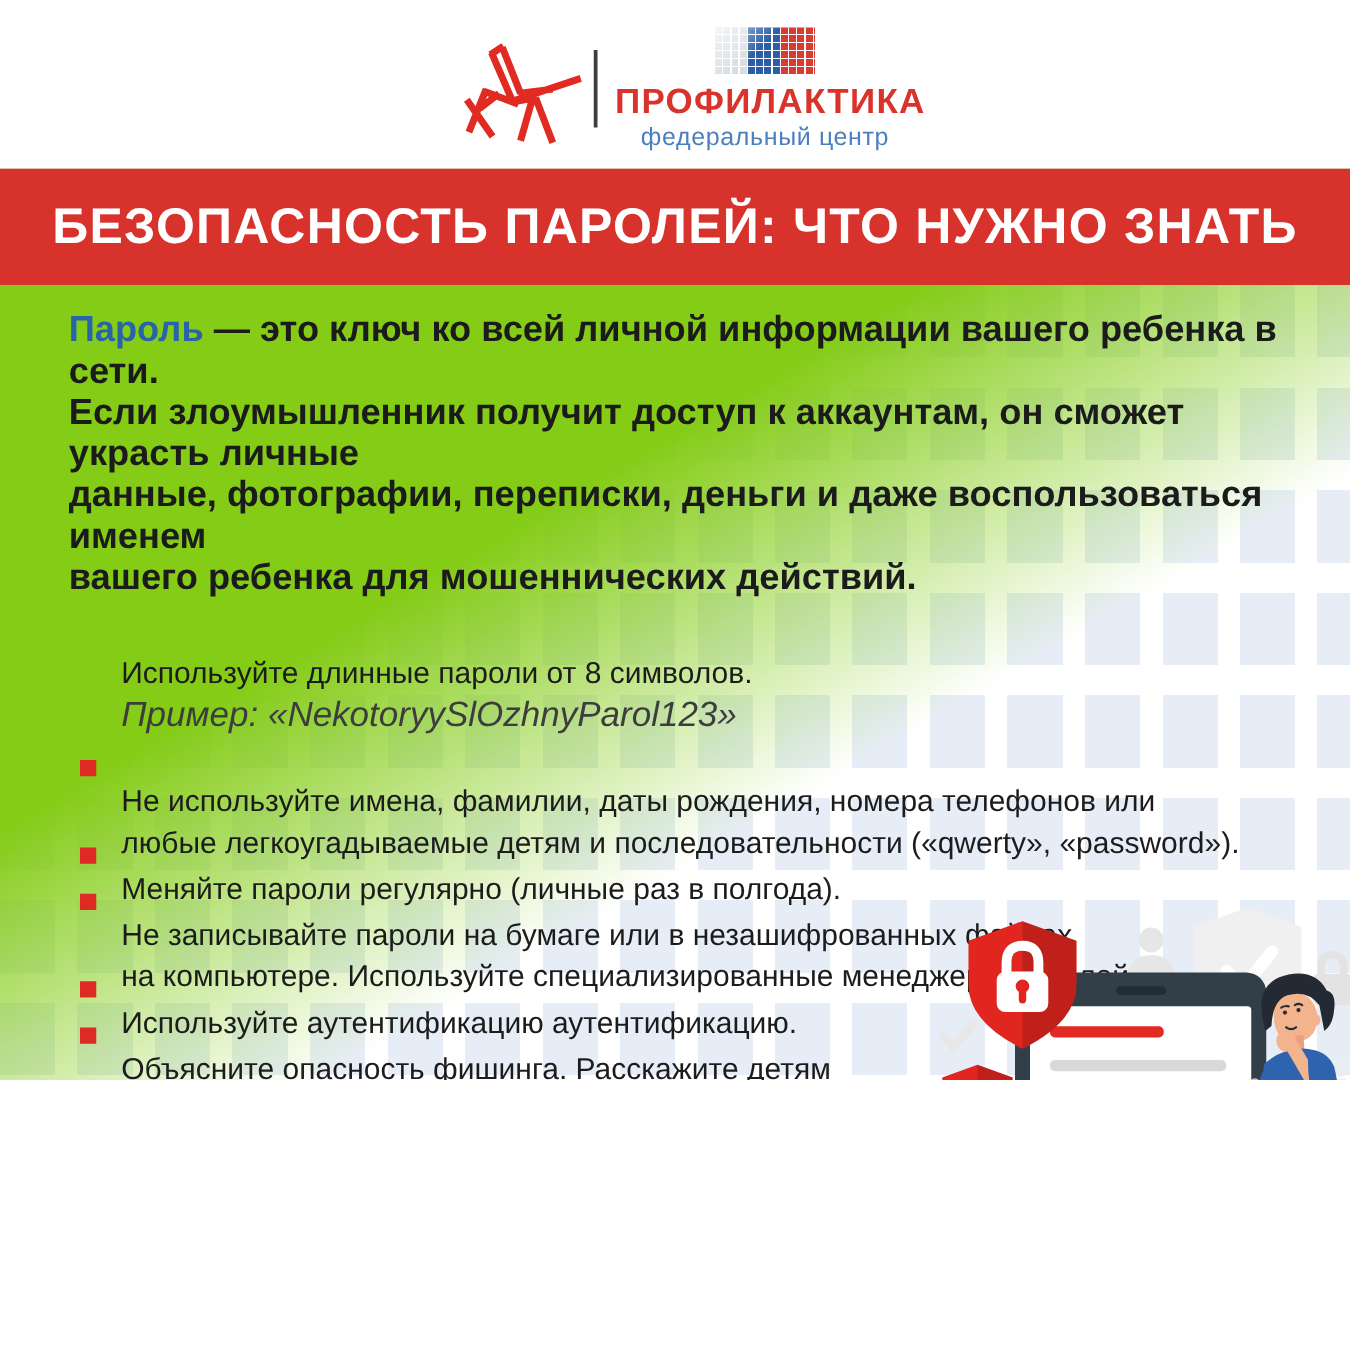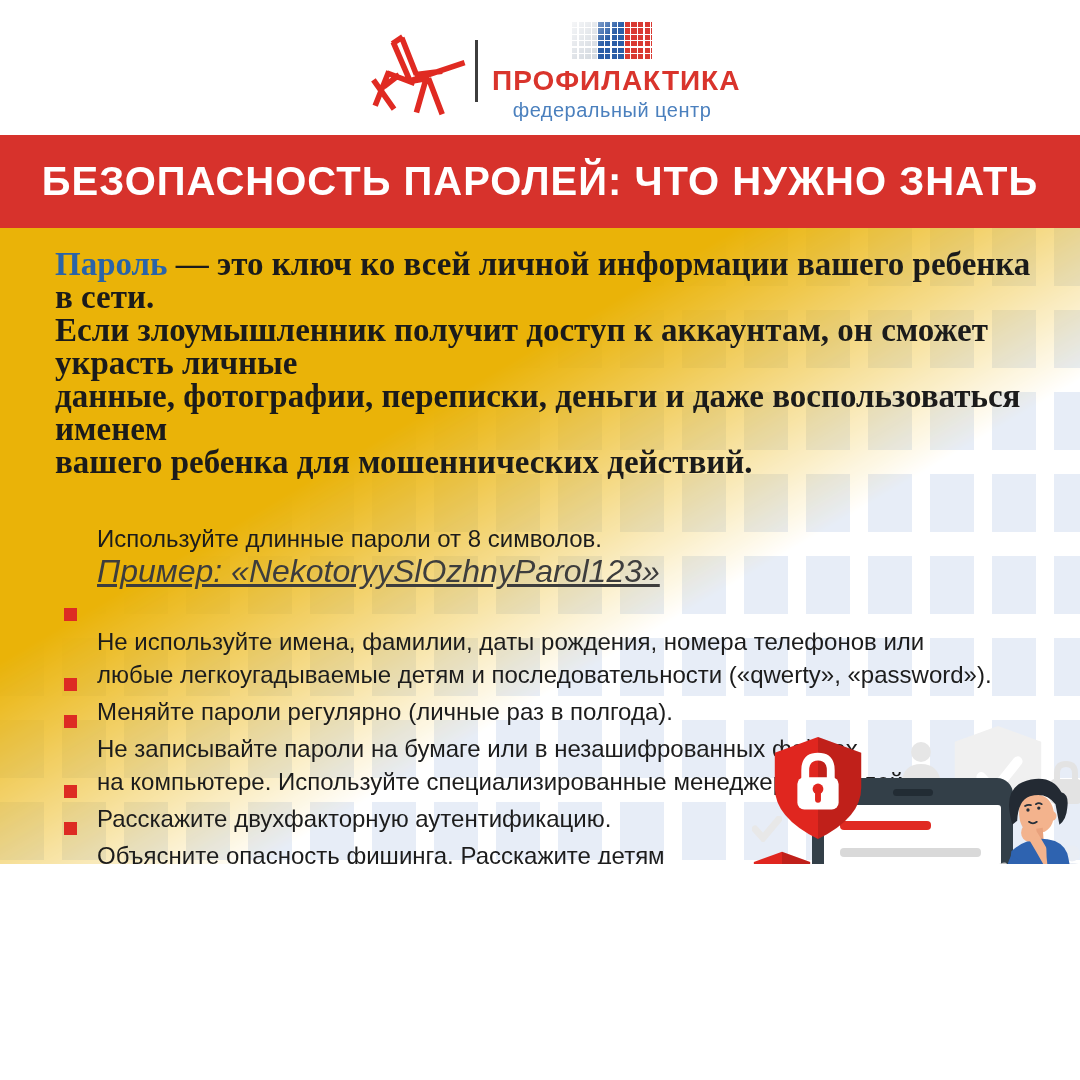--- a/index.html
+++ b/index.html
@@ -1,17 +1,17 @@
 <!DOCTYPE html>
 <html lang="ru"><head>
 <meta charset="utf-8">
 <style>
   html,body{margin:0;padding:0;}
   body{font-family:"Liberation Sans","DejaVu Sans",sans-serif;background:#ffffff;}
-  .page{position:relative;width:1080px;height:864px;background:#eab308;overflow:hidden;}
+  .page{position:relative;width:1080px;height:864px;background:#84cc16;overflow:hidden;}
 
   
   .bg-pattern{
     position:absolute;left:0;top:228px;right:0;bottom:0;
     background-image:
       repeating-linear-gradient(to bottom, transparent 0 58px, #ffffff 58px 82px),
       repeating-linear-gradient(to right, #e7edf7 0 44px, #ffffff 44px 62px);
     -webkit-mask-image:linear-gradient(to top left,#000 38%,transparent 66%);
     mask-image:linear-gradient(to top left,#000 38%,transparent 66%);
   }
@@ -32,27 +32,27 @@
   .brand-name{font-size:28px;font-weight:700;color:#d9342c;letter-spacing:1px;line-height:30px;}
   .brand-subtitle{font-size:20px;color:#4b80be;margin-top:3px;letter-spacing:.5px;}
 
   
   .banner{position:absolute;left:0;top:135px;width:1080px;height:93px;background:#d7322c;
     display:flex;align-items:center;justify-content:center;}
   .banner h1{margin:0;color:#ffffff;font-size:40px;font-weight:700;letter-spacing:1px;white-space:nowrap;}
 
   
   .content{position:absolute;left:55px;top:248px;width:985px;}
-  .intro{font-size:33px;line-height:33px;font-weight:700;color:#1b1b1b;white-space:pre-line;margin:0 0 10px 0;font-family:Liberation Serif, serif;}
+  .intro{font-size:29px;line-height:33px;font-weight:700;color:#1b1b1b;white-space:pre-line;margin:0 0 10px 0;}
   .intro .lead{color:#2a64a8;}
   .bullets{list-style:none;margin:0;padding:0;}
   .bullet{display:flex;align-items:flex-end;margin:0 0 4px 0;padding-left:9px;}
   .bullet-marker{flex:0 0 13px;width:13px;height:13px;background:#dd2b23;margin:10px 20px 0 0;}
   .bullet-body{font-size:24px;line-height:33px;color:#1c1c1c;white-space:pre-line;}
-  .bullet-example{font-style:italic;color:#3d3d3d;font-size:32px;line-height:33px;text-decoration:underline;}
+  .bullet-example{font-style:italic;color:#3d3d3d;font-size:28px;line-height:33px;}
 
   
   .callout{display:flex;margin:14px 0 0 3px;width:682px;min-height:112px;background:#bad6eb;border-radius:28px;box-sizing:border-box;padding:16px 20px 16px 27px;}
   .callout-text{font-size:24px;line-height:31px;font-weight:700;color:#1d5ba7;white-space:pre-line;padding-top:2px;}
   .faint{position:absolute;}
   .ground-line{position:absolute;left:753px;top:1060px;width:327px;height:2px;background:#a5abb1;}
 
   .tablet{position:absolute;left:812px;top:778px;width:201px;height:292px;background:#333f48;border-radius:16px;}
   .tablet .cam{position:absolute;left:50%;top:11px;transform:translateX(-50%);width:40px;height:7px;border-radius:4px;background:#222c34;}
   .tablet .home{position:absolute;left:50%;bottom:6px;transform:translateX(-50%);width:26px;height:26px;border-radius:50%;background:#4e5f6c;}
@@ -115,21 +115,21 @@
         <span class="bullet-marker"></span>
         <div class="bullet-body">Меняйте пароли регулярно (личные раз в полгода).</div>
       </li>
       <li class="bullet">
         <span class="bullet-marker"></span>
         <div class="bullet-body">Не записывайте пароли на бумаге или в незашифрованных файлах
 на компьютере. Используйте специализированные менеджеры паролей.</div>
       </li>
       <li class="bullet">
         <span class="bullet-marker"></span>
-        <div class="bullet-body">Расскажите двухфакторную аутентификацию.</div>
+        <div class="bullet-body">Используйте аутентификацию аутентификацию.</div>
       </li>
       <li class="bullet">
         <span class="bullet-marker"></span>
         <div class="bullet-body">Объясните опасность фишинга. Расскажите детям
 о рисках перехода по подозрительным ссылкам
 и ввода персональных данных на незнакомых сайтах.</div>
       </li>
     </ul>
 
     <div class="callout">

